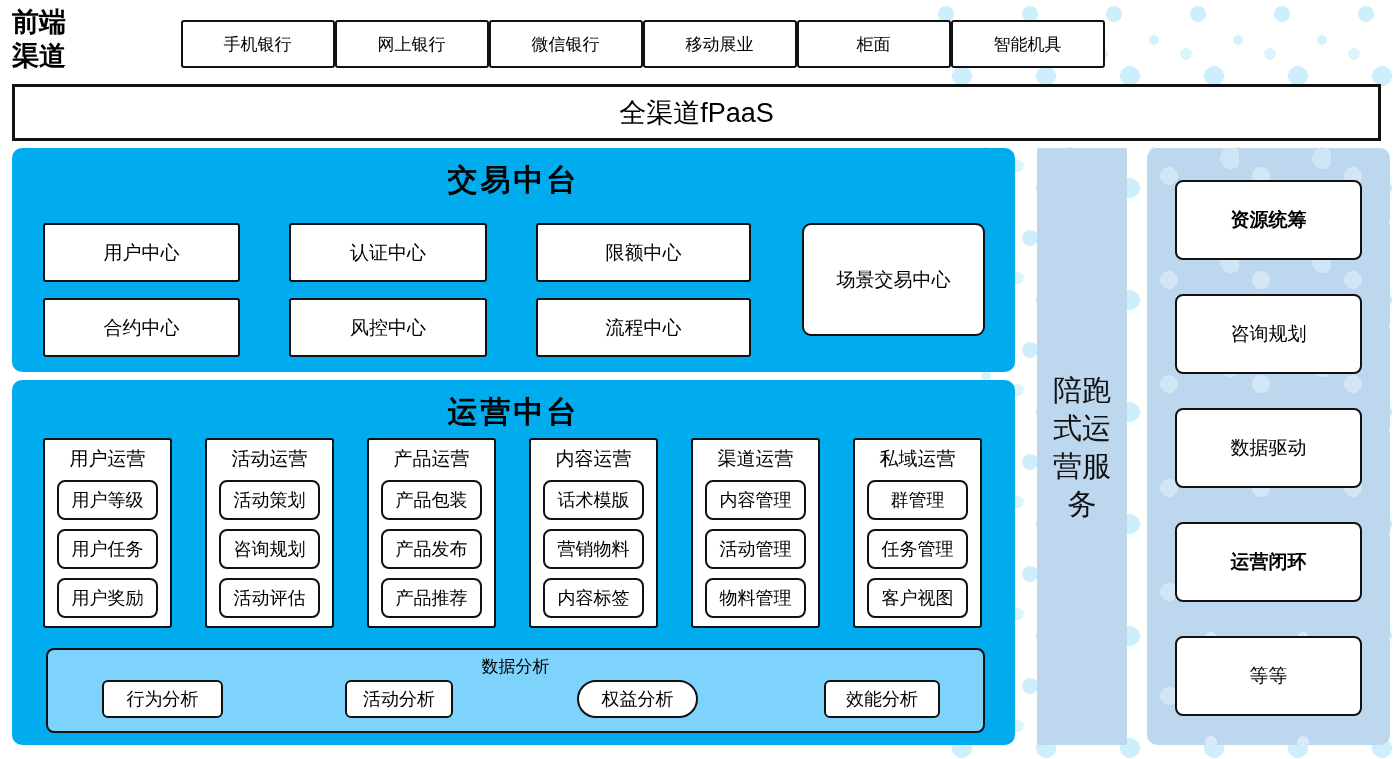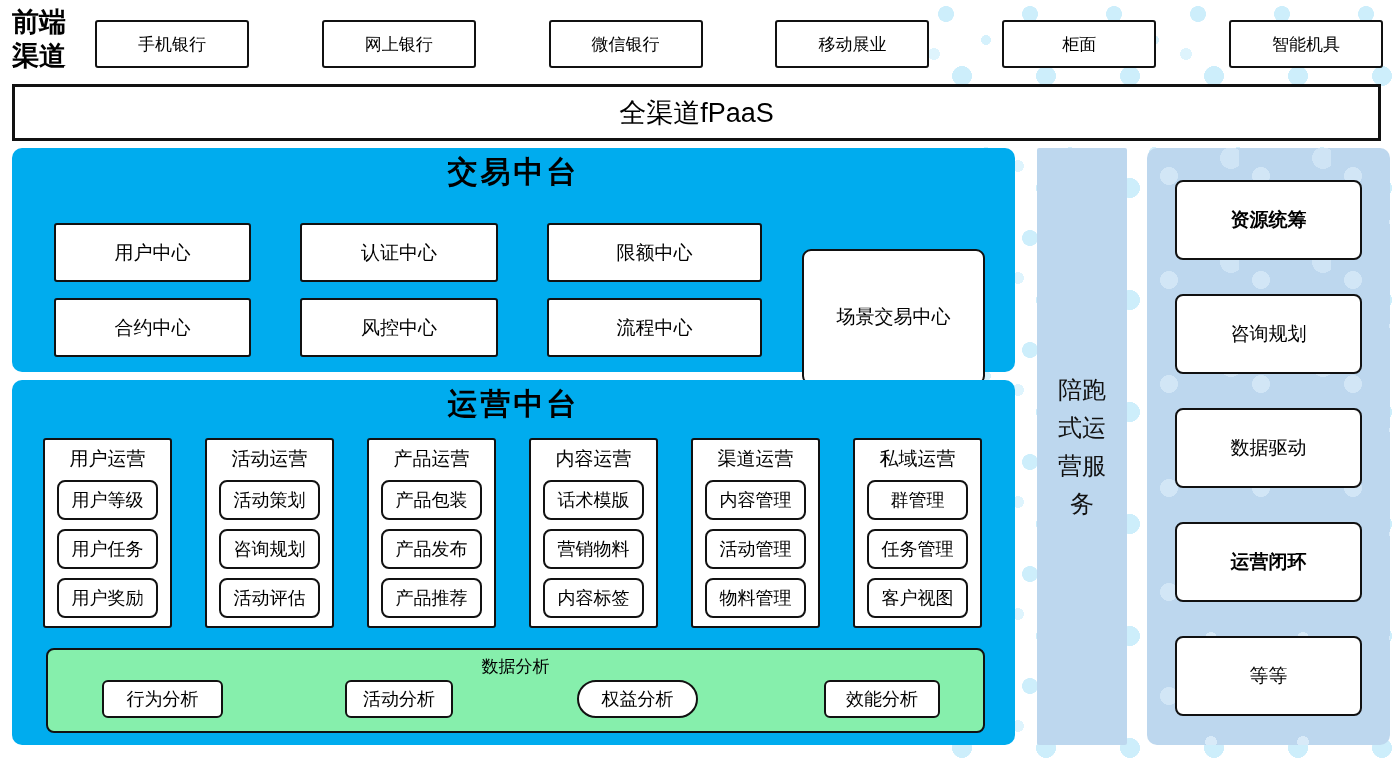--- a/index.html
+++ b/index.html
@@ -20,79 +20,79 @@
       radial-gradient(circle 4px at 72px 96px, #d5f1fc 98%, transparent),
       radial-gradient(circle 6px at 6px 54px, #def4fd 98%, transparent);
     background-size:84px 112px;
   }
   .z{z-index:1;}
   .front-label{
     left:12px;top:5px;width:68px;
     font-family:"Liberation Serif","DejaVu Serif",serif;
     font-weight:bold;font-size:27px;line-height:34px;color:#000;
   }
-  .channels{left:95px;top:20px;width:1288px;height:48px;display:flex;justify-content:space-between;}
+  .channels{left:95px;top:20px;width:1095px;height:48px;display:flex;justify-content:center;}
   .channel-box{
     width:154px;height:48px;background:#fff;border:2px solid var(--ink);border-radius:3px;
     display:flex;align-items:center;justify-content:center;font-size:17px;box-sizing:border-box;
   }
   .fpaas{
     left:12px;top:84px;width:1369px;height:57px;background:#fff;border:3px solid var(--ink);
     box-sizing:border-box;display:flex;align-items:center;justify-content:center;font-size:27px;
   }
   .blue-block{background:var(--blue);border-radius:10px;}
   .trade-block{left:12px;top:148px;width:1003px;height:224px;}
   .ops-block{left:12px;top:380px;width:1003px;height:365px;}
   .block-title{
-    text-align:center;padding-top:4px;
+    text-align:center;padding-top:12px;
     font-family:"Liberation Serif","DejaVu Serif",serif;
     font-weight:bold;font-size:30px;letter-spacing:3px;color:#000;
   }
   .trade-grid{
-    position:absolute;left:42px;top:75px;display:grid;
+    position:absolute;left:31px;top:75px;display:grid;
     grid-template-columns:197px 198px 215px;grid-auto-rows:59px;
     column-gap:49px;row-gap:16px;
   }
   .trade-box{
     background:#fff;border:2px solid var(--ink);border-radius:3px;
     display:flex;align-items:center;justify-content:center;font-size:19px;box-sizing:border-box;
   }
   .scene-box{
-    position:absolute;left:790px;top:75px;width:183px;height:136px;
+    position:absolute;left:790px;top:75px;width:183px;height:113px;
     background:#fff;border:2px solid var(--ink);border-radius:9px;
-    display:flex;align-items:center;justify-content:center;font-size:19px;box-sizing:border-box;margin-top:26px;
+    display:flex;align-items:center;justify-content:center;font-size:19px;box-sizing:border-box;
   }
   .ops-columns{position:absolute;left:31px;top:58px;display:flex;gap:33px;}
   .ops-column{
     width:129px;height:190px;background:#fff;border:2.5px solid var(--ink);border-radius:3px;
     box-sizing:border-box;display:flex;flex-direction:column;align-items:center;padding-top:6px;
   }
   .ops-column-title{font-size:19px;margin-bottom:8px;}
   .ops-item{
     width:101px;height:40px;background:#fff;border:2px solid var(--ink);border-radius:8px;
     display:flex;align-items:center;justify-content:center;font-size:18px;box-sizing:border-box;margin-bottom:9px;flex-shrink:0;
   }
   .analysis-bar{
-    position:absolute;left:34px;top:268px;width:939px;height:85px;background:#86efac;
+    position:absolute;left:34px;top:268px;width:939px;height:85px;background:#7dd3fc;
     border:2.5px solid var(--ink);border-radius:8px;box-sizing:border-box;
   }
   .analysis-title{text-align:center;font-size:17px;padding-top:5px;}
   .analysis-item{
     position:absolute;top:30px;height:38px;background:#fff;border:2px solid var(--ink);border-radius:6px;
     display:flex;align-items:center;justify-content:center;font-size:18px;box-sizing:border-box;padding:0 6px;
   }
   .analysis-item:nth-of-type(1){left:54px;width:121px;}
   .analysis-item:nth-of-type(2){left:297px;width:108px;}
   .analysis-item:nth-of-type(3){left:529px;width:121px;border-radius:20px;}
   .analysis-item:nth-of-type(4){left:776px;width:116px;}
   .side-bar{
     left:1037px;top:148px;width:90px;height:597px;background:var(--lblue);border-radius:2px;
     display:flex;align-items:center;justify-content:center;
   }
-  .side-bar-text{width:60px;font-size:24px;line-height:38px;text-align:center;color:#111;}
+  .side-bar-text{width:60px;font-size:29px;line-height:38px;text-align:center;color:#111;}
   .side-panel{
     left:1147px;top:148px;width:243px;height:597px;border-radius:10px;
     background-color:var(--lblue);
     background-image:
       radial-gradient(circle 9px at 22px 28px, #d2e6f6 98%, transparent),
       radial-gradient(circle 6px at 64px 74px, #d8eaf8 98%, transparent),
       radial-gradient(circle 11px at 84px 10px, #cfe4f5 98%, transparent);
     background-size:92px 104px;
     padding-top:32px;box-sizing:border-box;
     display:flex;flex-direction:column;gap:34px;align-items:center;

